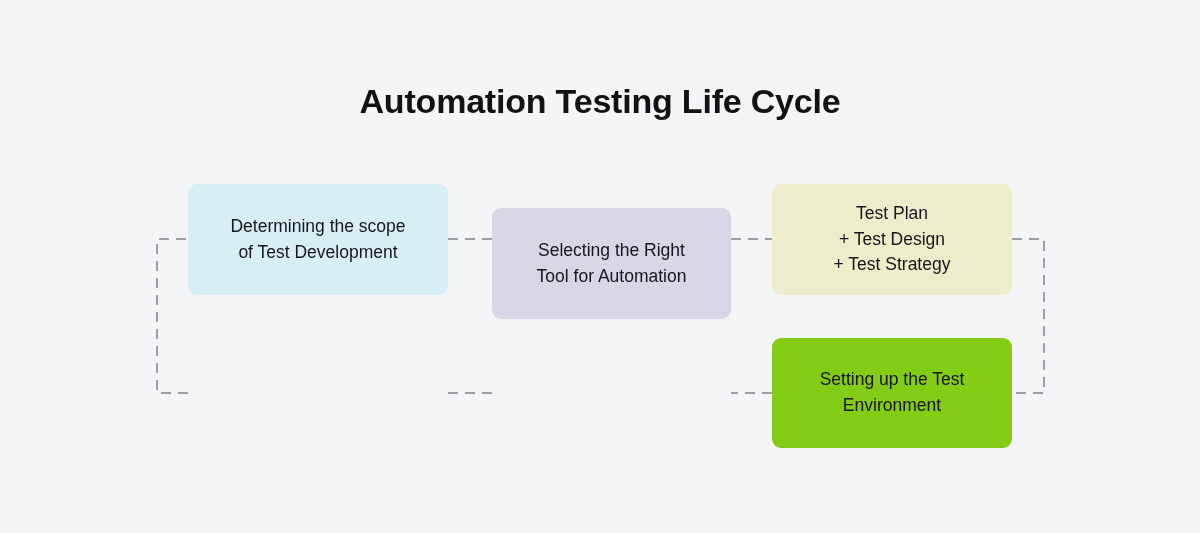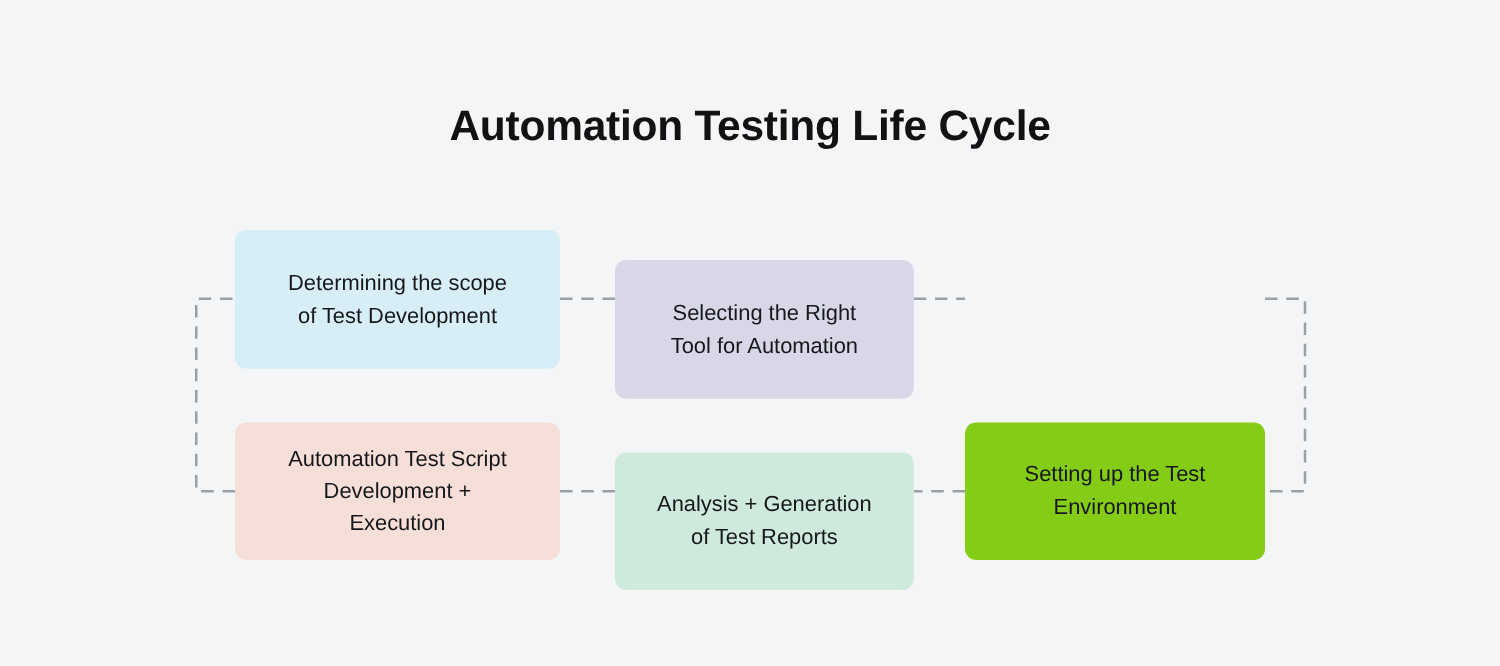--- a/index.html
+++ b/index.html
@@ -92,24 +92,22 @@
       <path d="M 188 393 L 157 393 L 157 239 L 188 239"></path>
     </g>
   </svg>
 
   <div class="stage-box row-top col-1" style="background:#d8eef7">Determining the scope
 of Test Development</div>
 
   <div class="stage-box row-top col-2" style="background:#d8d7e8">Selecting the Right
 Tool for Automation</div>
 
+  <div class="stage-box row-top col-3" style="background:#eeedcb">Test Plan
++ Test Design
++ Test Strategy</div>
 
-  <div class="stage-box row-bottom col-1" style="background:#f7dfd9">Automation Test Script
-Development +
-Execution</div>
 
-  <div class="stage-box row-bottom col-2" style="background:#cfe9dd">Analysis + Generation
-of Test Reports</div>
 
   <div class="stage-box row-bottom col-3" style="background:#84cc16">Setting up the Test
 Environment</div>
 
 </div>
 
 </body></html>

